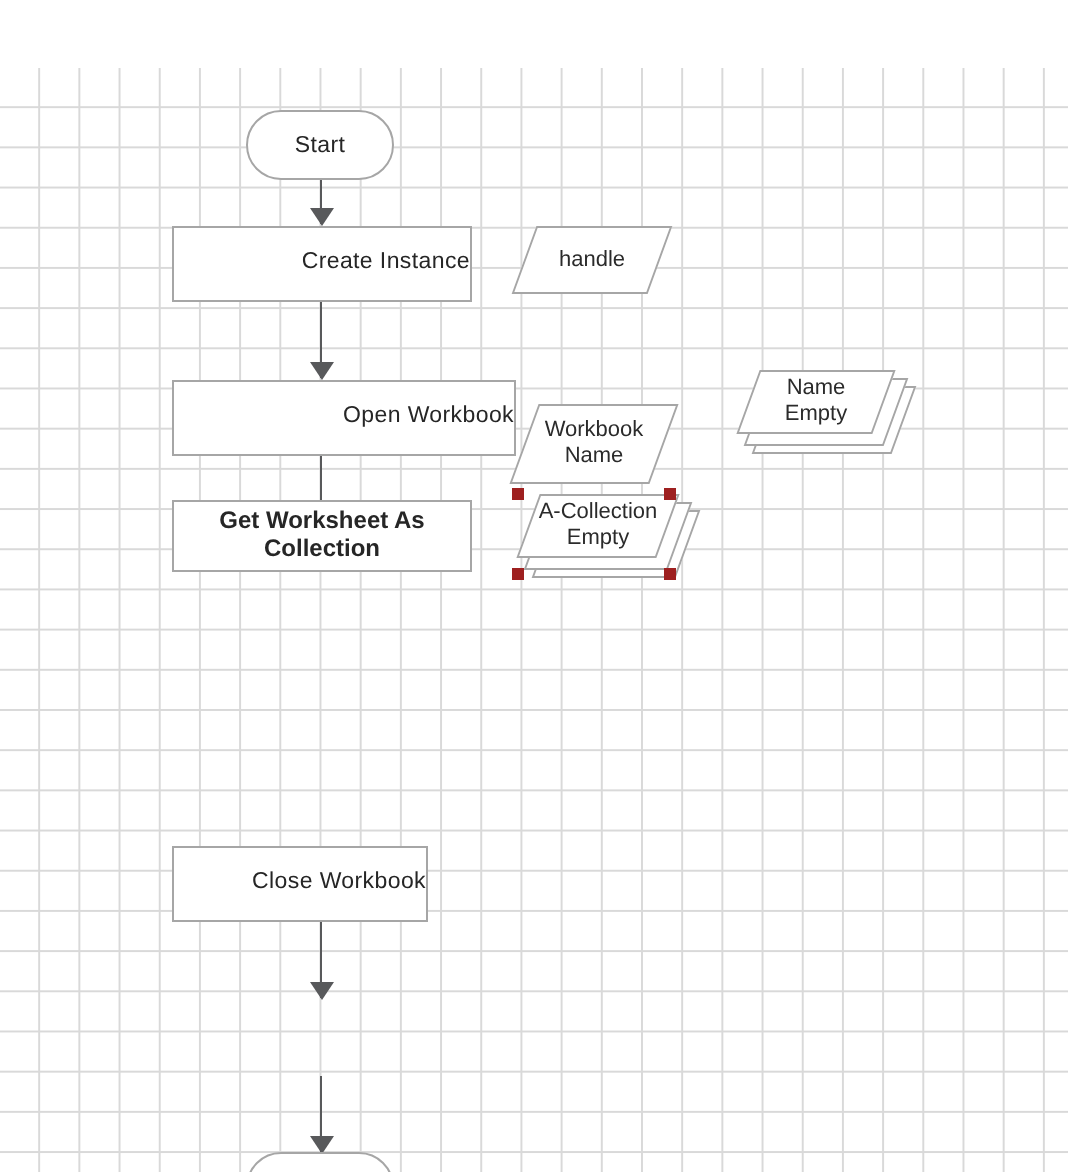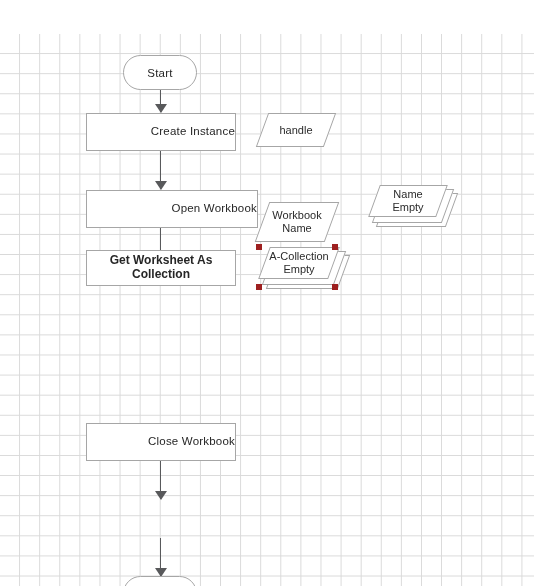--- a/index.html
+++ b/index.html
@@ -145,21 +145,21 @@
   </div>
 
   <div class="conn" style="left:160px; top:194px; height:22px;">
     <div class="stem"></div>
   </div>
 
   <div class="node proc bold" style="left:86px; top:216px; width:150px; height:36px;">
     <span>Get Worksheet As Collection</span>
   </div>
 
-  <div class="node proc" style="left:86px; top:389px; width:150px; height:38px;">
+  <div class="node proc" style="left:86px; top:389px; width:128px; height:38px;">
     <span>Close Workbook</span>
   </div>
 
   <div class="conn" style="left:160px; top:427px; height:38px;">
     <div class="stem"></div>
     <div class="head"></div>
   </div>
 
 
   <div class="conn" style="left:160px; top:504px; height:38px;">

